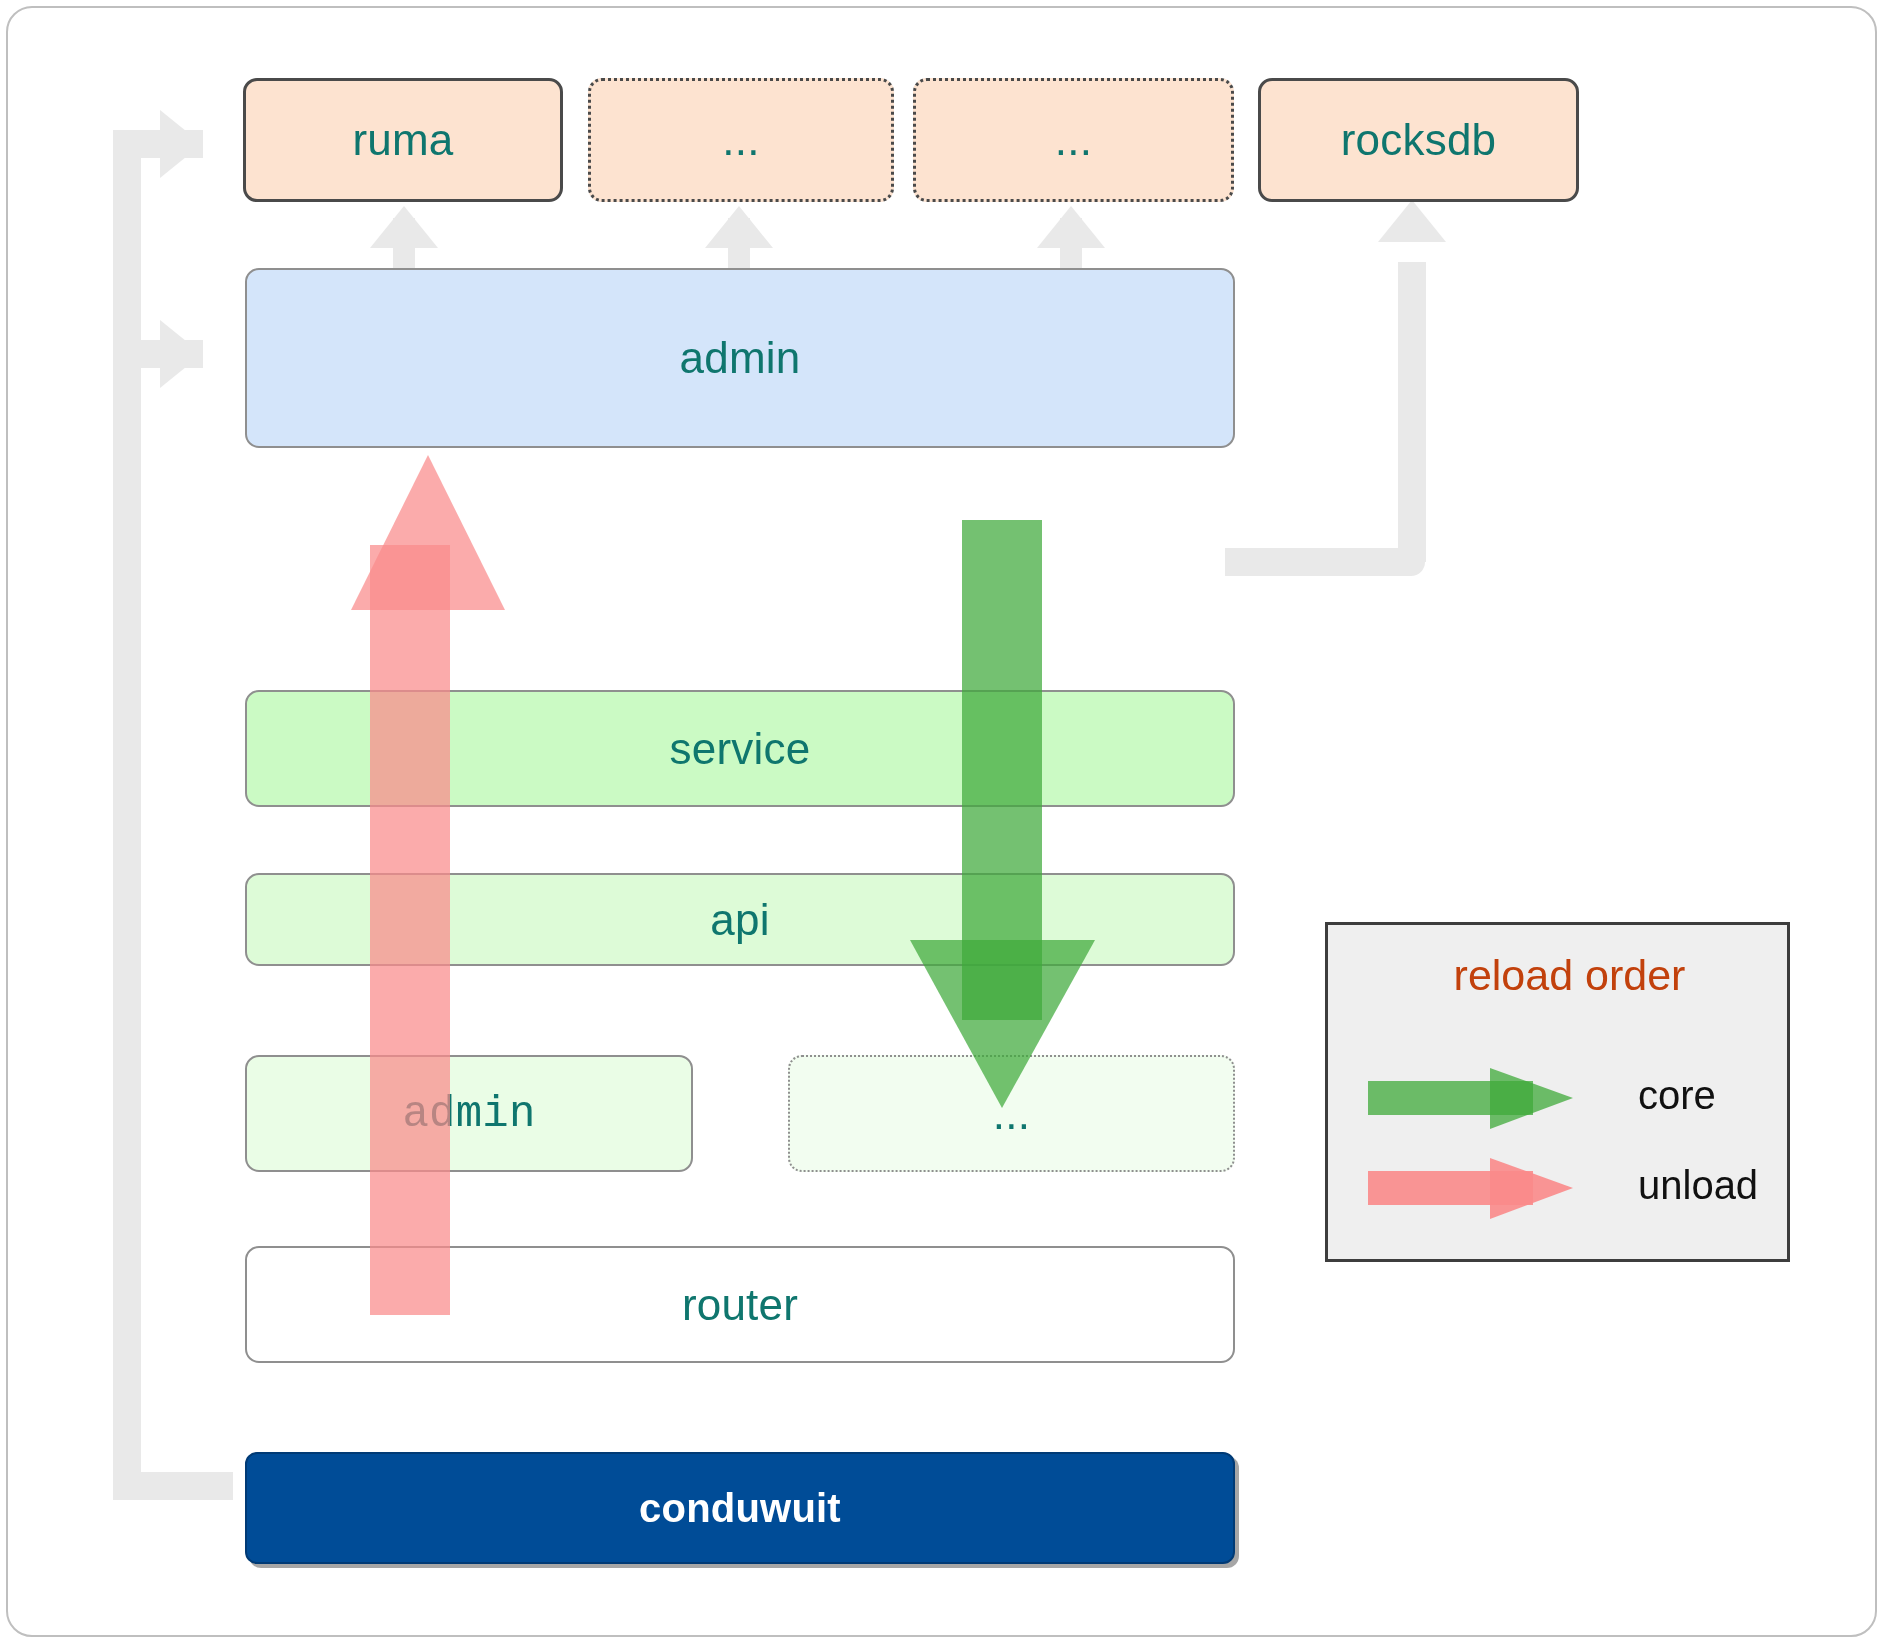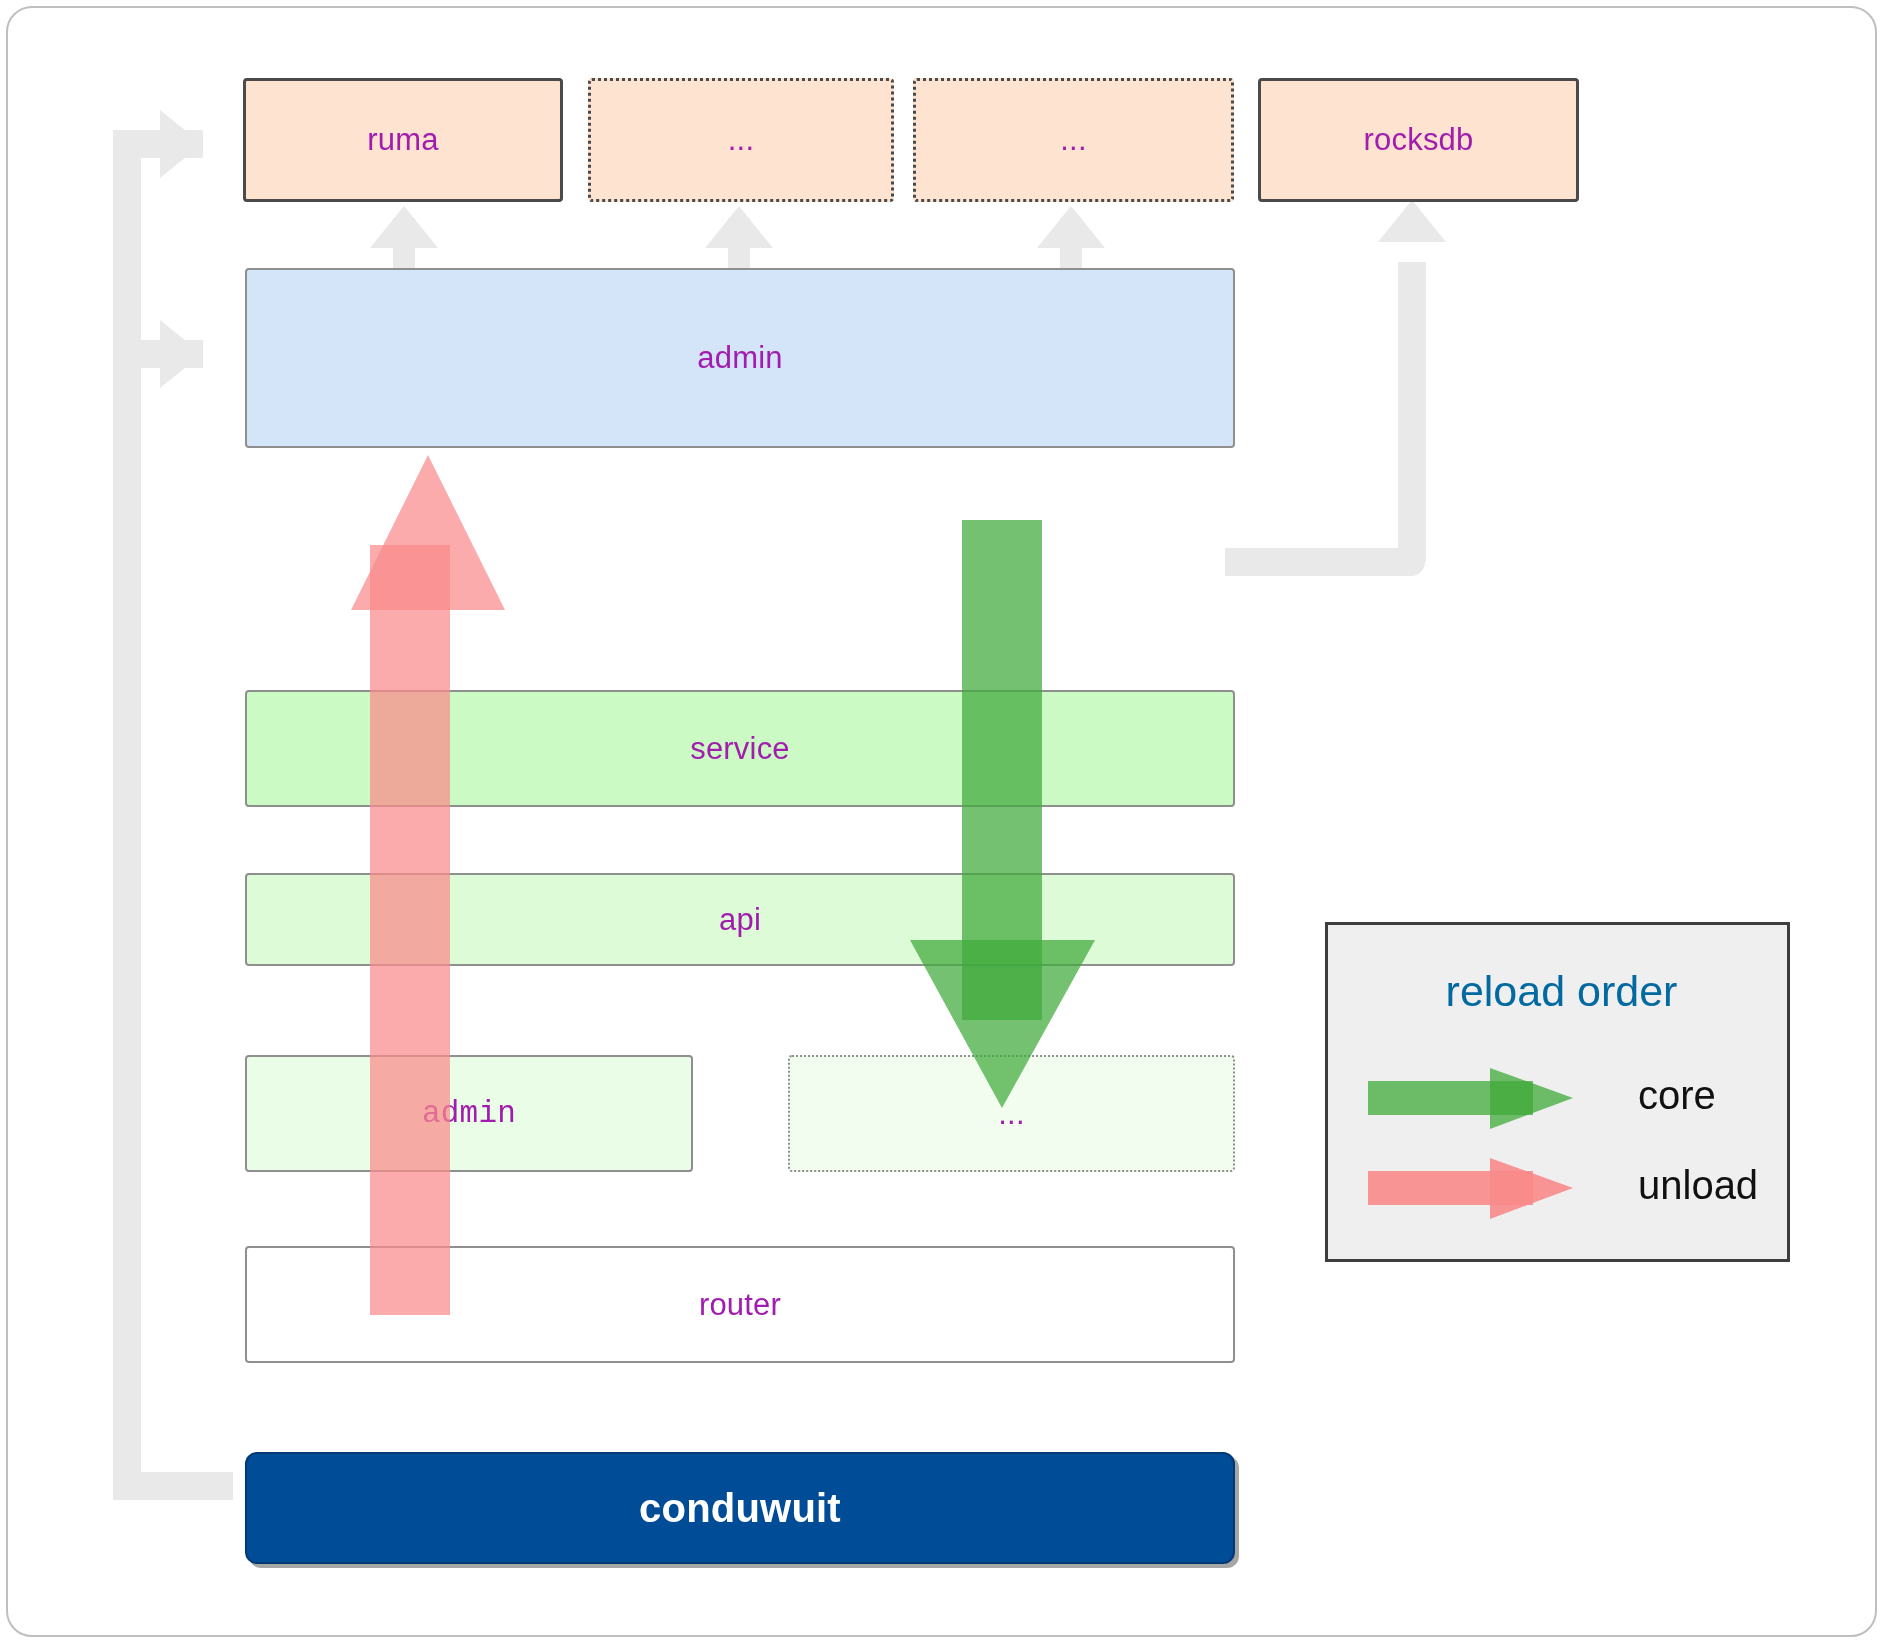--- a/index.html
+++ b/index.html
@@ -8,22 +8,22 @@
 
   
   #frame{
     position:absolute;left:6px;top:6px;width:1871px;height:1631px;
     border:2px solid #bfbfbf;border-radius:26px;background:#ffffff;box-sizing:border-box;
   }
 
   .node{
     position:absolute;box-sizing:border-box;
     display:flex;align-items:center;justify-content:center;
-    color:#a21caf;font-size:31px;letter-spacing:.2px;
-    border-radius:4px;
+    color:#0f766e;font-size:44px;letter-spacing:.2px;
+    border-radius:14px;
   }
   .solid-dark{border:3px solid #4a4a4a;}
   .dotted-dark{border:3px dotted #4a4a4a;}
   .solid-gray{border:2px solid #8f8f8f;}
   .dotted-gray{border:2px dotted #8f8f8f;}
 
   .peach{background:#fde3d0;}
   .blue{background:#d4e5fa;}
   .g1{background:#97f794;}
   .g2{background:#cbfac4;}
@@ -50,22 +50,22 @@
     border-left:34px solid transparent;border-right:34px solid transparent;
     border-bottom:42px solid #e9e9e9;
   }
 
   
   #legend{
     position:absolute;left:1325px;top:922px;width:465px;height:340px;
     background:#efefef;border:3px solid #3d3d3d;box-sizing:border-box;
   }
   #legend .ltitle{
-    position:absolute;left:4px;top:26px;width:100%;text-align:center;
-    font-size:43px;color:#0369a1;margin-top:16px;
+    position:absolute;left:12px;top:26px;width:100%;text-align:center;
+    font-size:43px;color:#c2410c;
   }
   .lg-row{position:absolute;height:80px;}
   .lg-label{position:absolute;font-size:40px;color:#111;}
 
   .big-arrow{position:absolute;}
   svg{display:block;overflow:visible;}
 </style>
 </head>
 <body>
 

